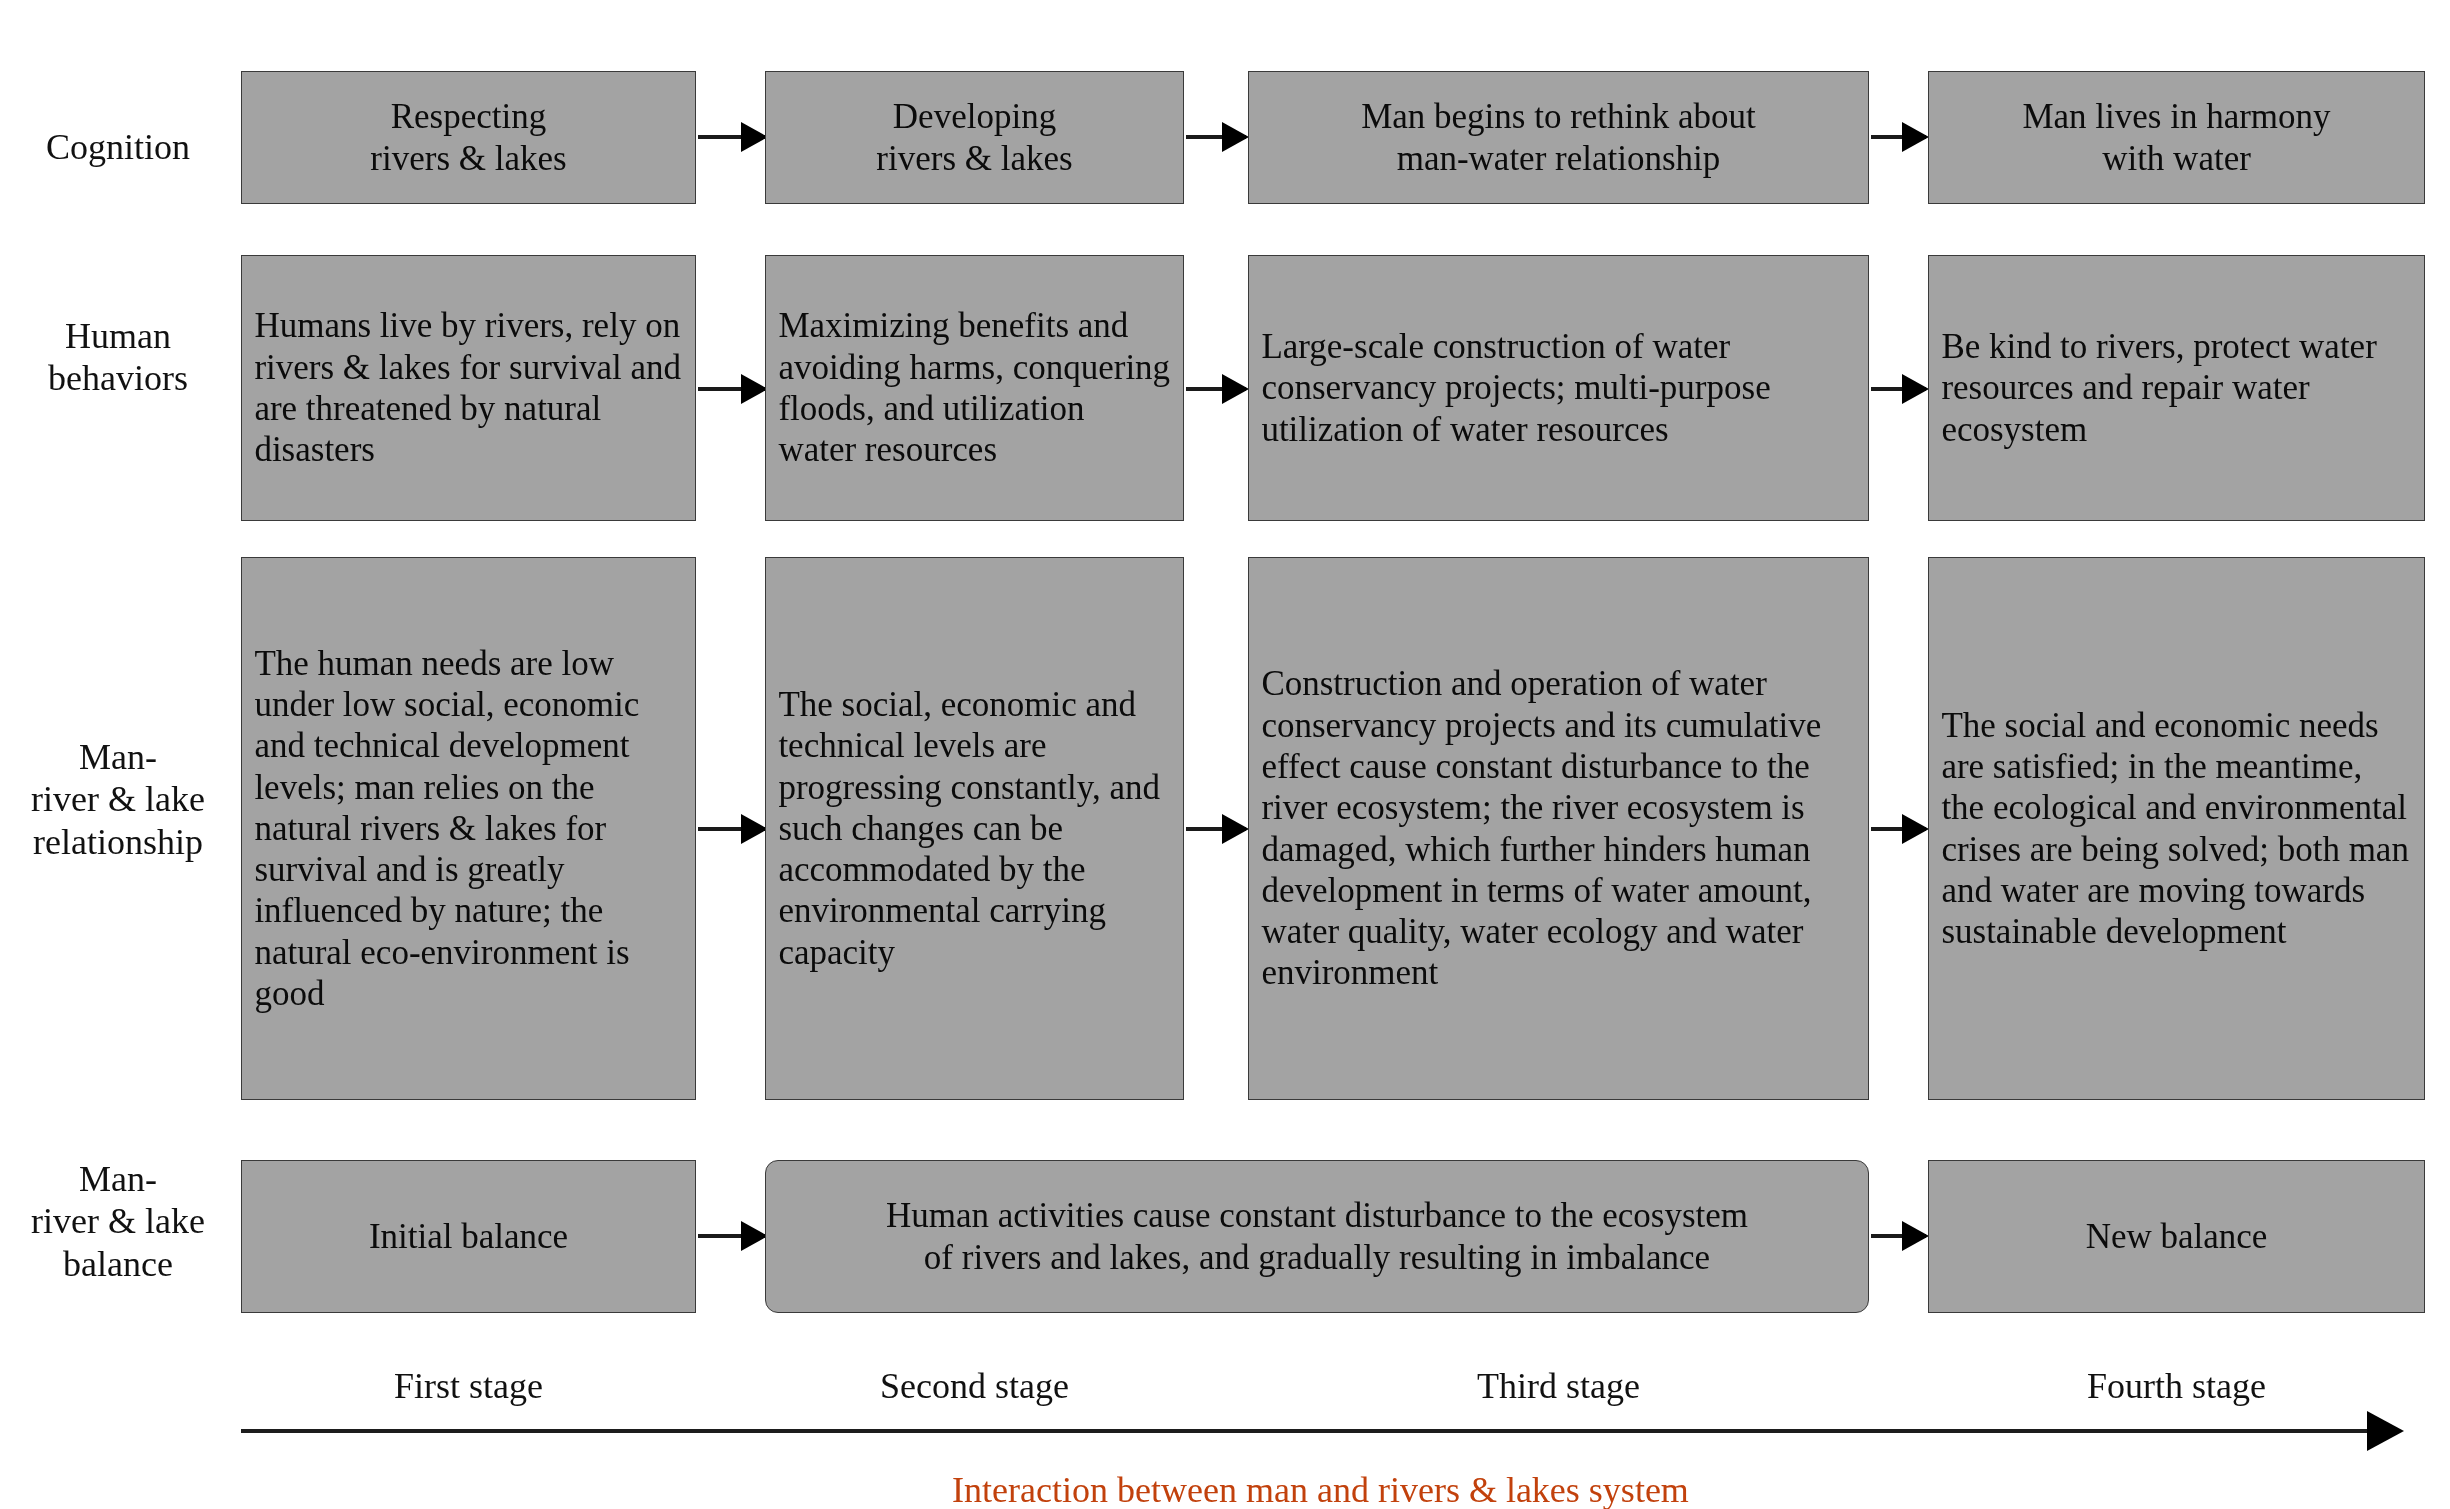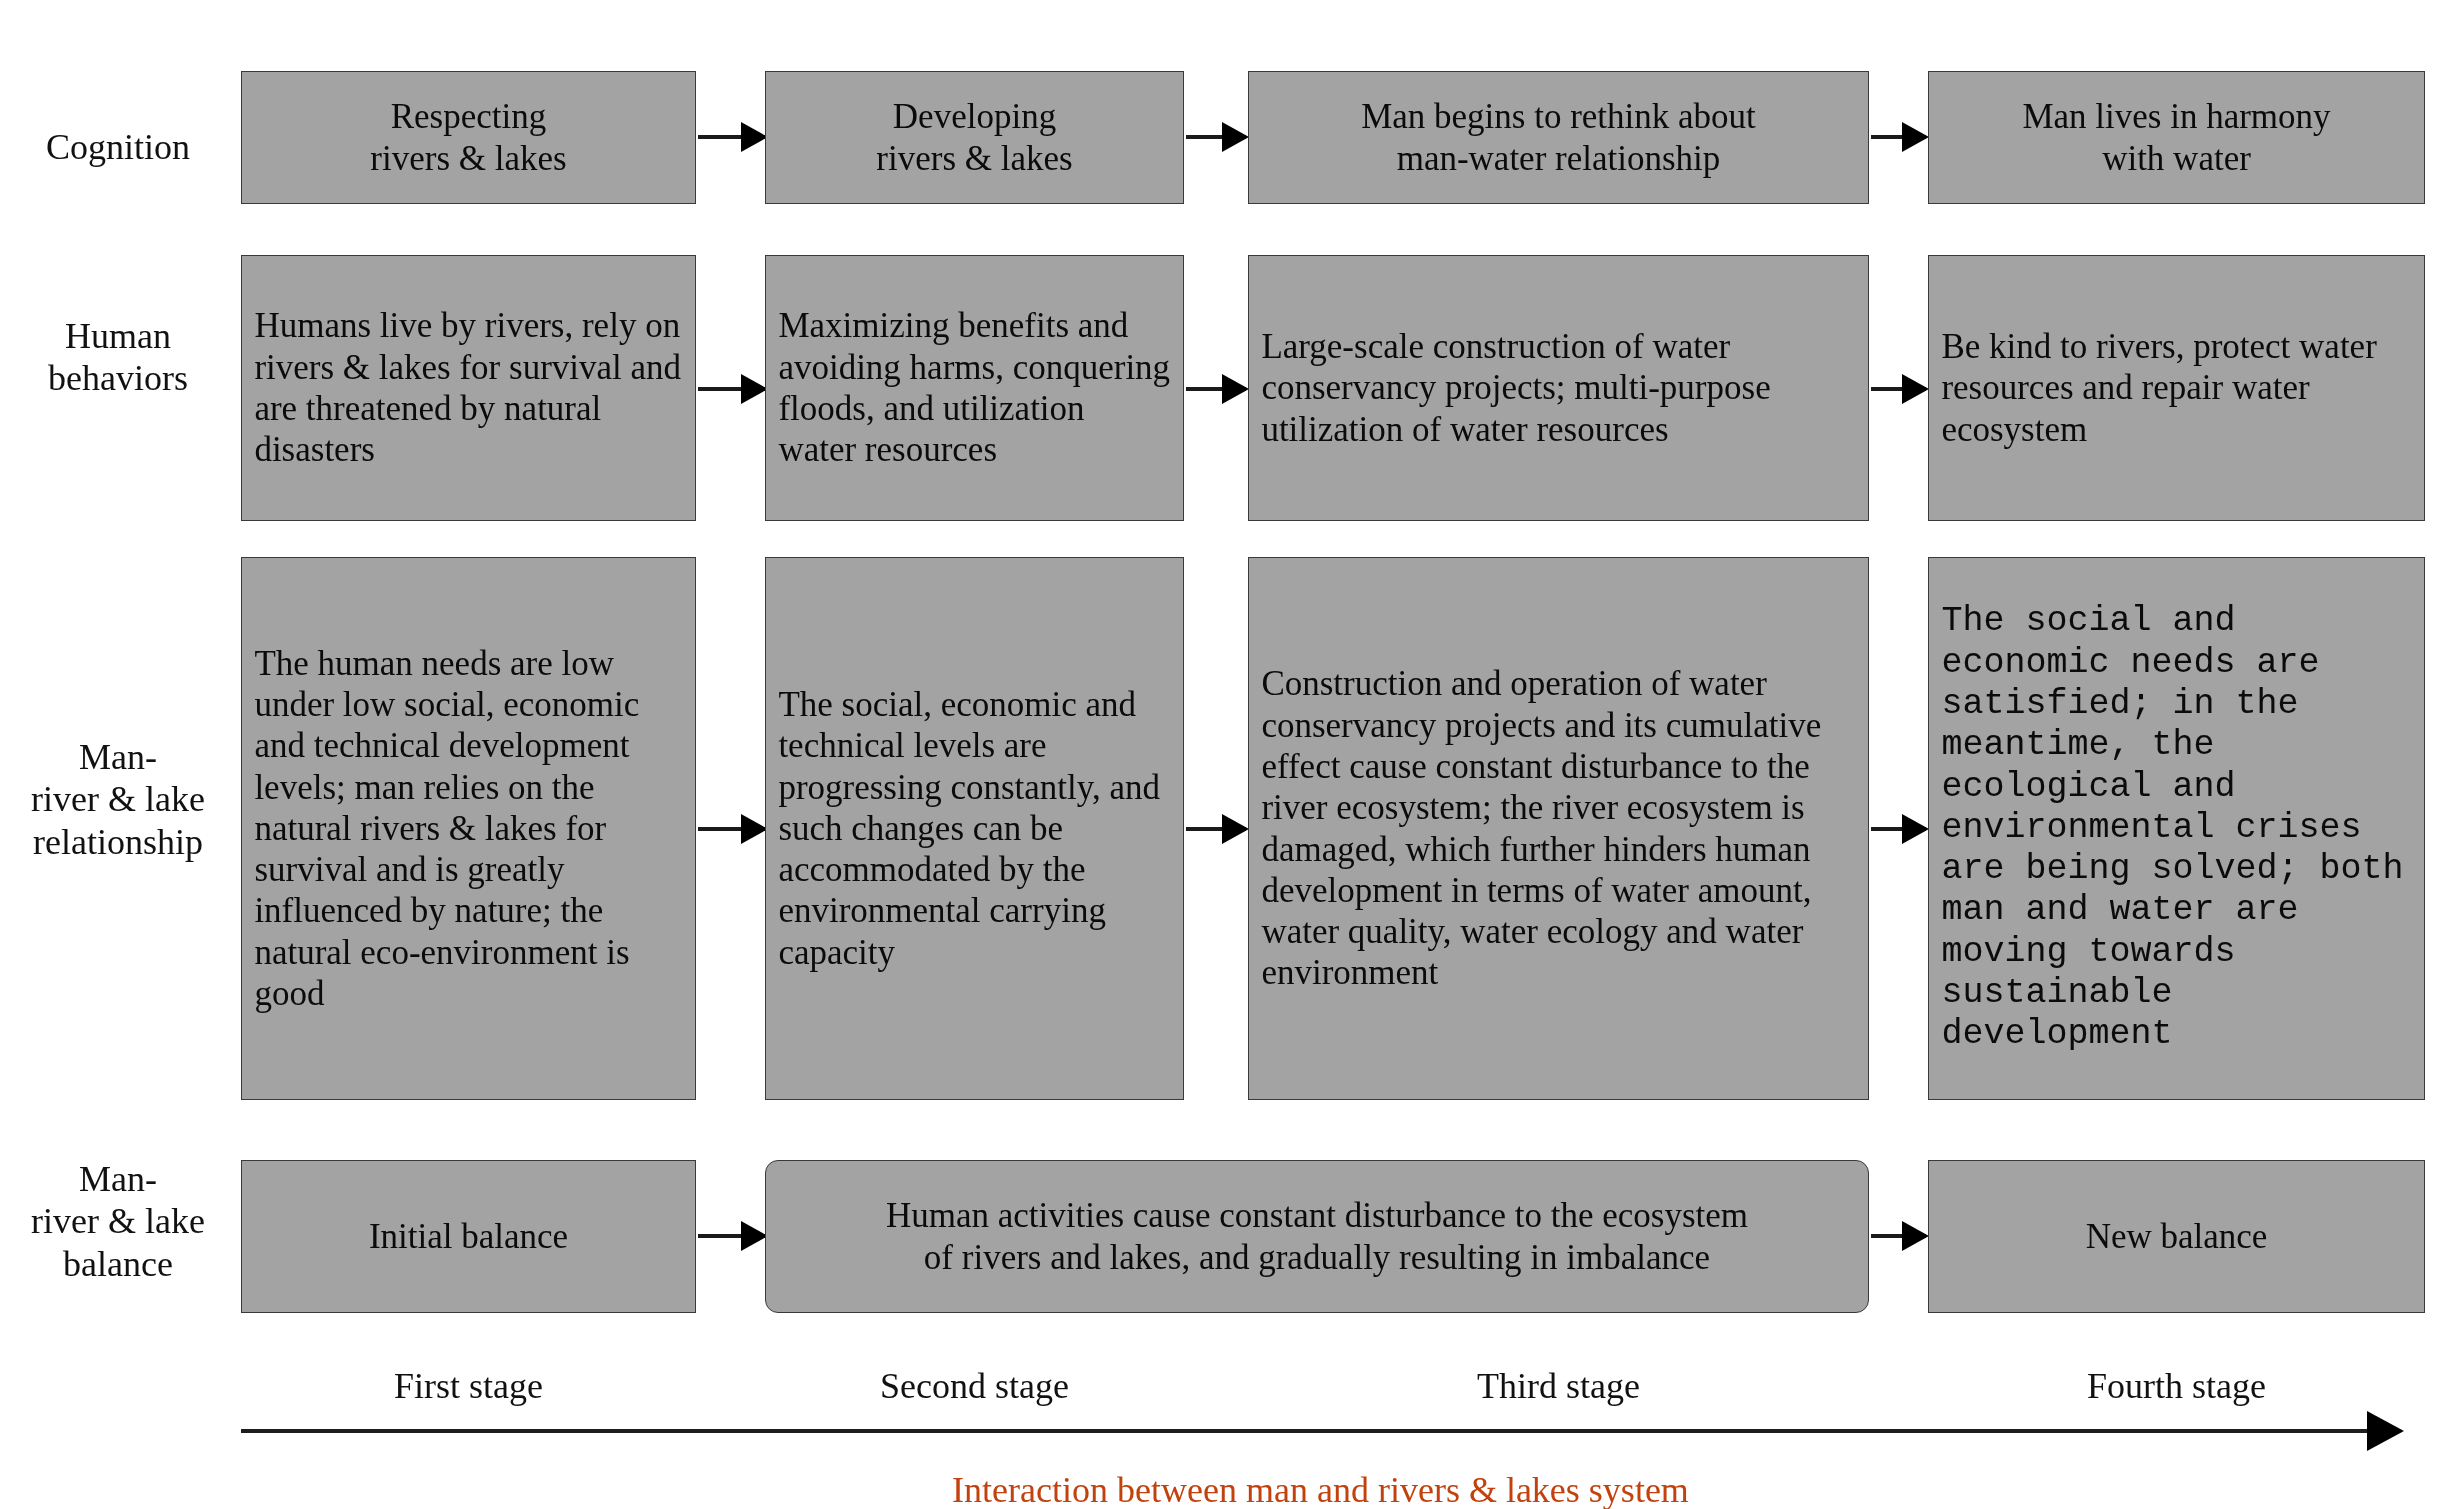--- a/index.html
+++ b/index.html
@@ -178,21 +178,21 @@
   <div class="box left" style="left:765px; top:513px; width:419px; height:543px;">
     <span class="txt">The social, economic and technical levels are progressing constantly, and such changes can be accommodated by the environmental carrying capacity</span>
   </div>
   <div class="arrow" style="left:1186px; top:783px; width:60px;"></div>
 
   <div class="box left" style="left:1248px; top:513px; width:621px; height:543px;">
     <span class="txt">Construction and operation of water conservancy projects and its cumulative effect cause constant disturbance to the river ecosystem; the river ecosystem is damaged, which further hinders human development in terms of water amount, water quality, water ecology and water environment</span>
   </div>
   <div class="arrow" style="left:1871px; top:783px; width:55px;"></div>
 
-  <div class="box left" style="left:1928px; top:513px; width:497px; height:543px;font-family:Liberation Mono, monospace;">
+  <div class="box left" style="left:1928px; top:513px; width:497px; height:543px;">
     <span class="txt">The social and economic needs are satisfied; in the meantime, the ecological and environmental crises are being solved; both man and water are moving towards sustainable development</span>
   </div>
 
   <div class="box center" style="left:241px; top:1116px; width:455px; height:153px;">
     <span class="txt">Initial balance</span>
   </div>
   <div class="arrow" style="left:698px; top:1190px; width:67px;"></div>
 
   <div class="box center" style="left:765px; top:1116px; width:1104px; height:153px;border-radius:13px;">
     <span class="txt">

